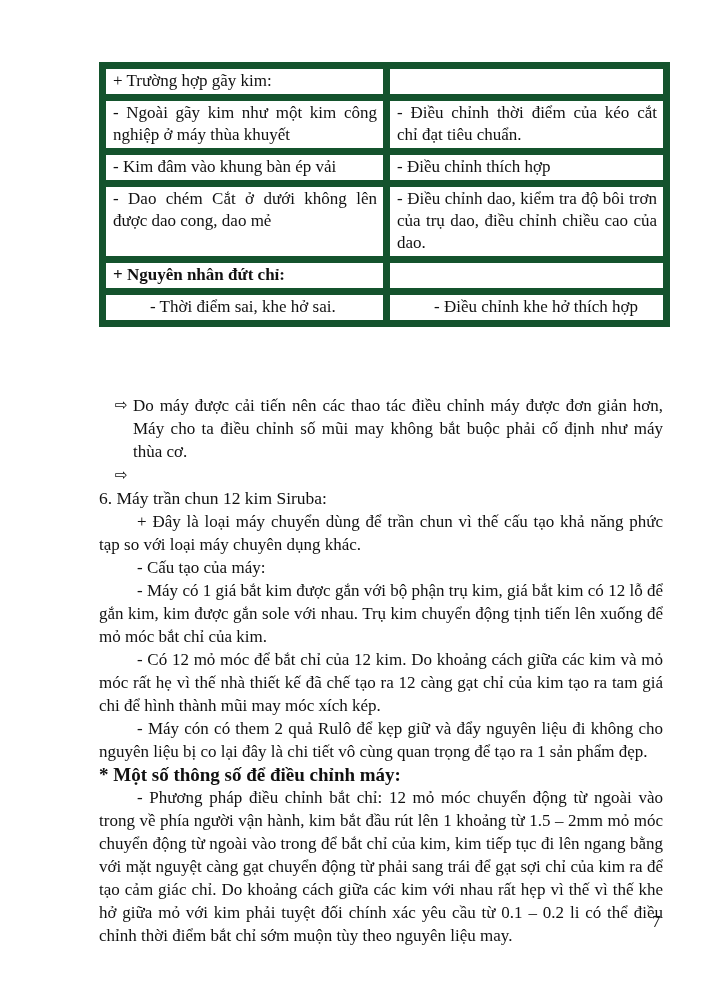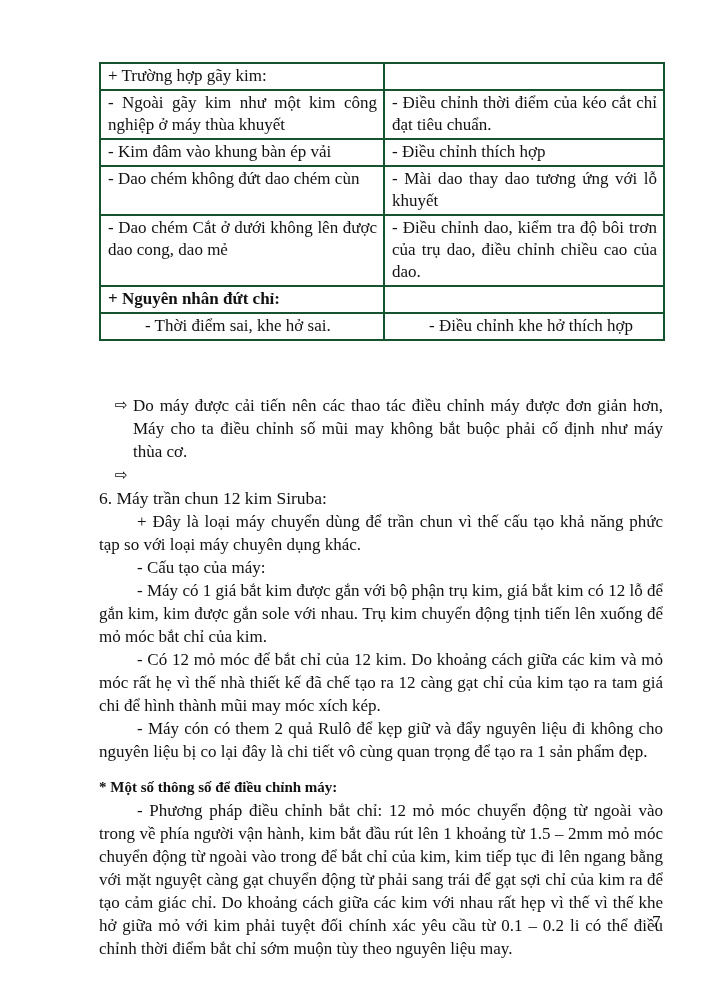--- a/index.html
+++ b/index.html
@@ -16,21 +16,21 @@
   }
   
   .doc-table {
     position:absolute; left:99px; top:62px;
     width:564px;
     border-collapse:collapse;
     table-layout:fixed;
     border:2px solid #2b2b2b;
   }
   .doc-table td {
-    border:2px solid #14532d;
+    border:7px solid #14532d;
     vertical-align:top;
     padding:1px 6px 2px 7px;
     line-height:22px;
     text-align:justify;
   }
   .doc-table col.c-left  { width:284px; }
   .doc-table col.c-right { width:280px; }
   .doc-table tr.r1 td { height:26px; }
   .doc-table tr.r3 td { height:23px;margin-top:22px; }
   .doc-table tr.r7 td { height:22px;font-weight:bold; }
@@ -44,21 +44,21 @@
   }
   .arrow-para { position:relative; padding-left:34px; }
   .arrow-glyph {
     font-family:"DejaVu Sans","Liberation Sans",sans-serif;
     font-size:15px;
   }
   .arrow-para > .arrow-glyph { position:absolute; left:16px; top:0; }
   .arrow-line { padding-left:16px; }
   .h-section { font-weight:normal; font-size:17.5px; text-align:left; }
   .para { text-indent:38px; }
-  .h-params { font-weight:bold; font-size:15px; margin-top:13px; text-align:left; }
+  .h-params { font-weight:bold; font-size:19px; text-align:left; }
   .page-number {
     position:absolute; left:652px; top:912px;
     font-size:17px;
   }
 </style>
 </head>
 <body>
 
 <div class="page">
 
@@ -72,24 +72,20 @@
       <td>+ Trường hợp gãy kim:</td>
       <td></td>
     </tr>
     <tr class="r2">
       <td>-   Ngoài gãy kim như một kim công nghiệp ở máy thùa khuyết</td>
       <td>- Điều chỉnh thời điểm của kéo cắt chỉ đạt tiêu chuẩn.</td>
     </tr>
     <tr class="r3">
       <td>- Kim đâm vào khung bàn ép vải</td>
       <td>- Điều chỉnh thích hợp</td>
-    </tr>
-    <tr class="r5">
-      <td>- Dao chém không đứt dao chém cùn</td>
-      <td>- Mài dao thay dao tương ứng với lỗ khuyết</td>
     </tr>
     <tr class="r6">
       <td>- Dao chém Cắt ở dưới không lên được dao cong, dao mẻ</td>
       <td>- Điều chỉnh dao, kiểm tra độ bôi trơn của trụ dao, điều chỉnh chiều cao của dao.</td>
     </tr>
     <tr class="r7">
       <td>+ Nguyên nhân đứt chỉ:</td>
       <td></td>
     </tr>
     <tr class="r8">

